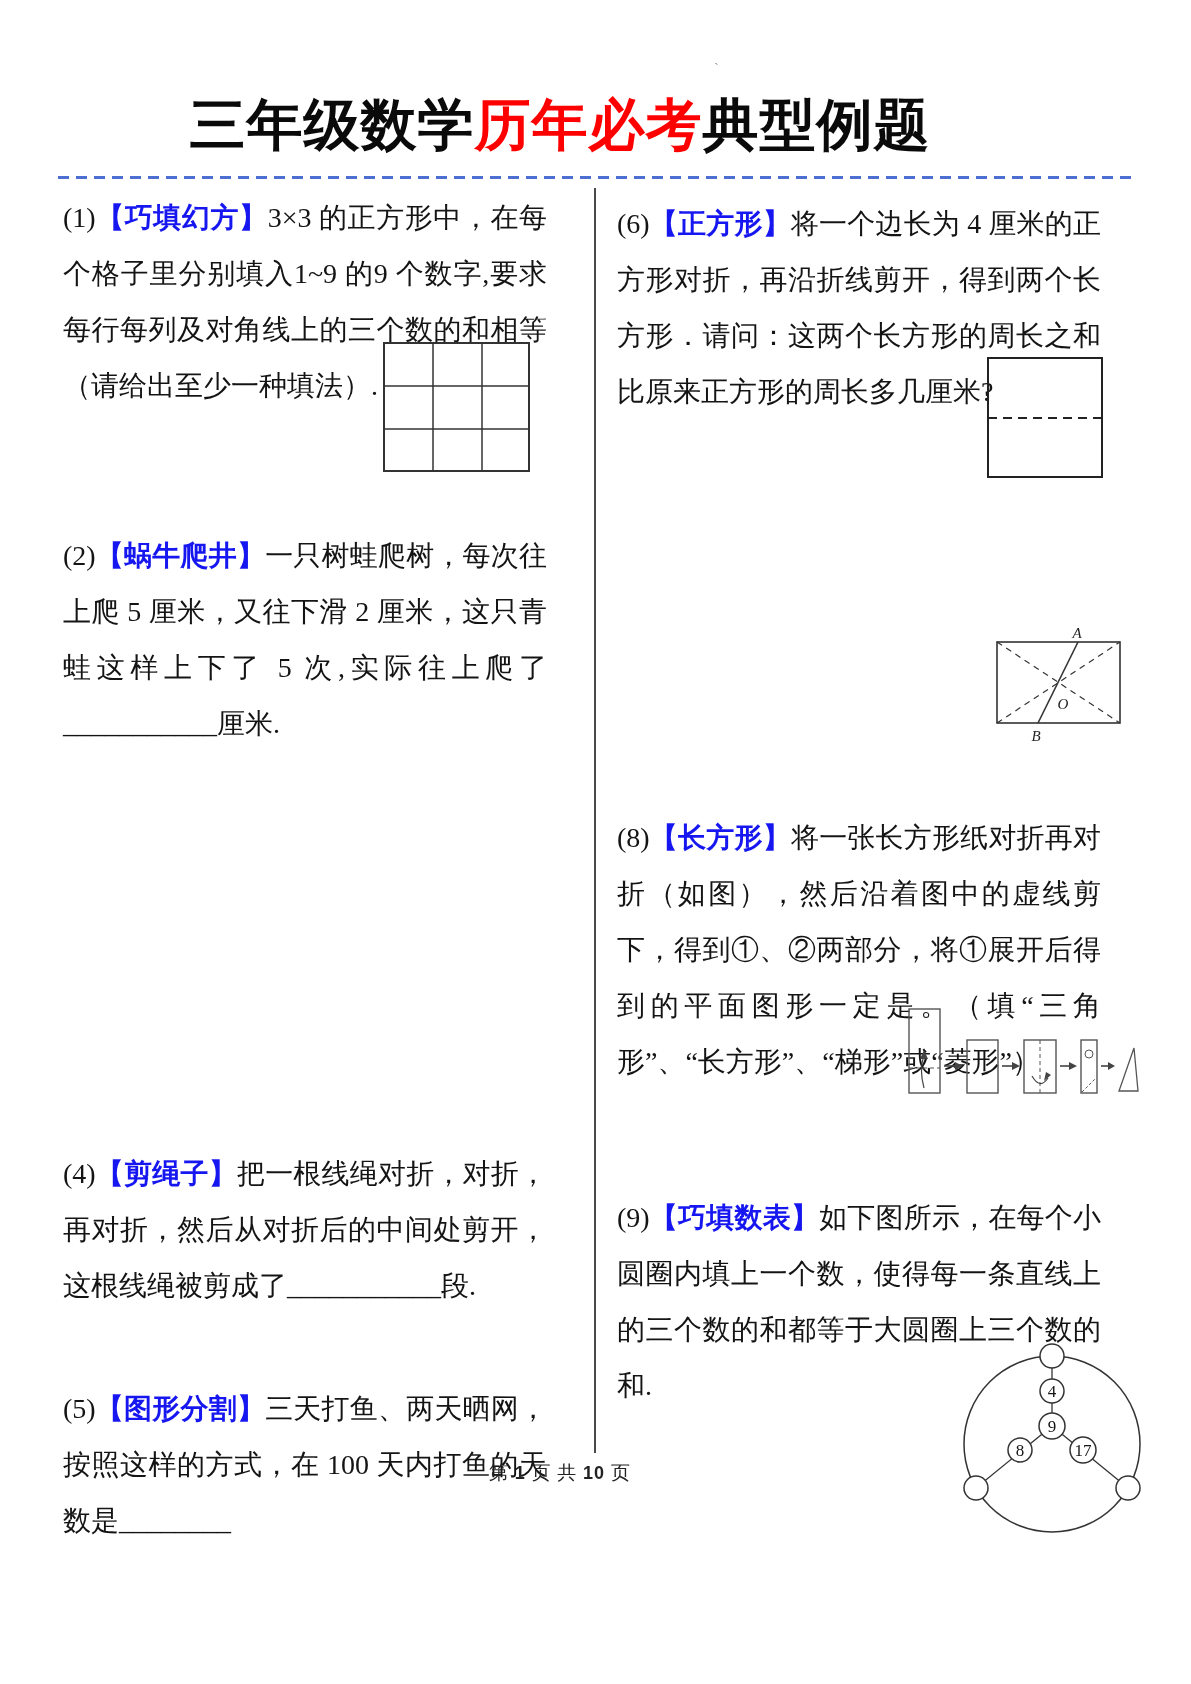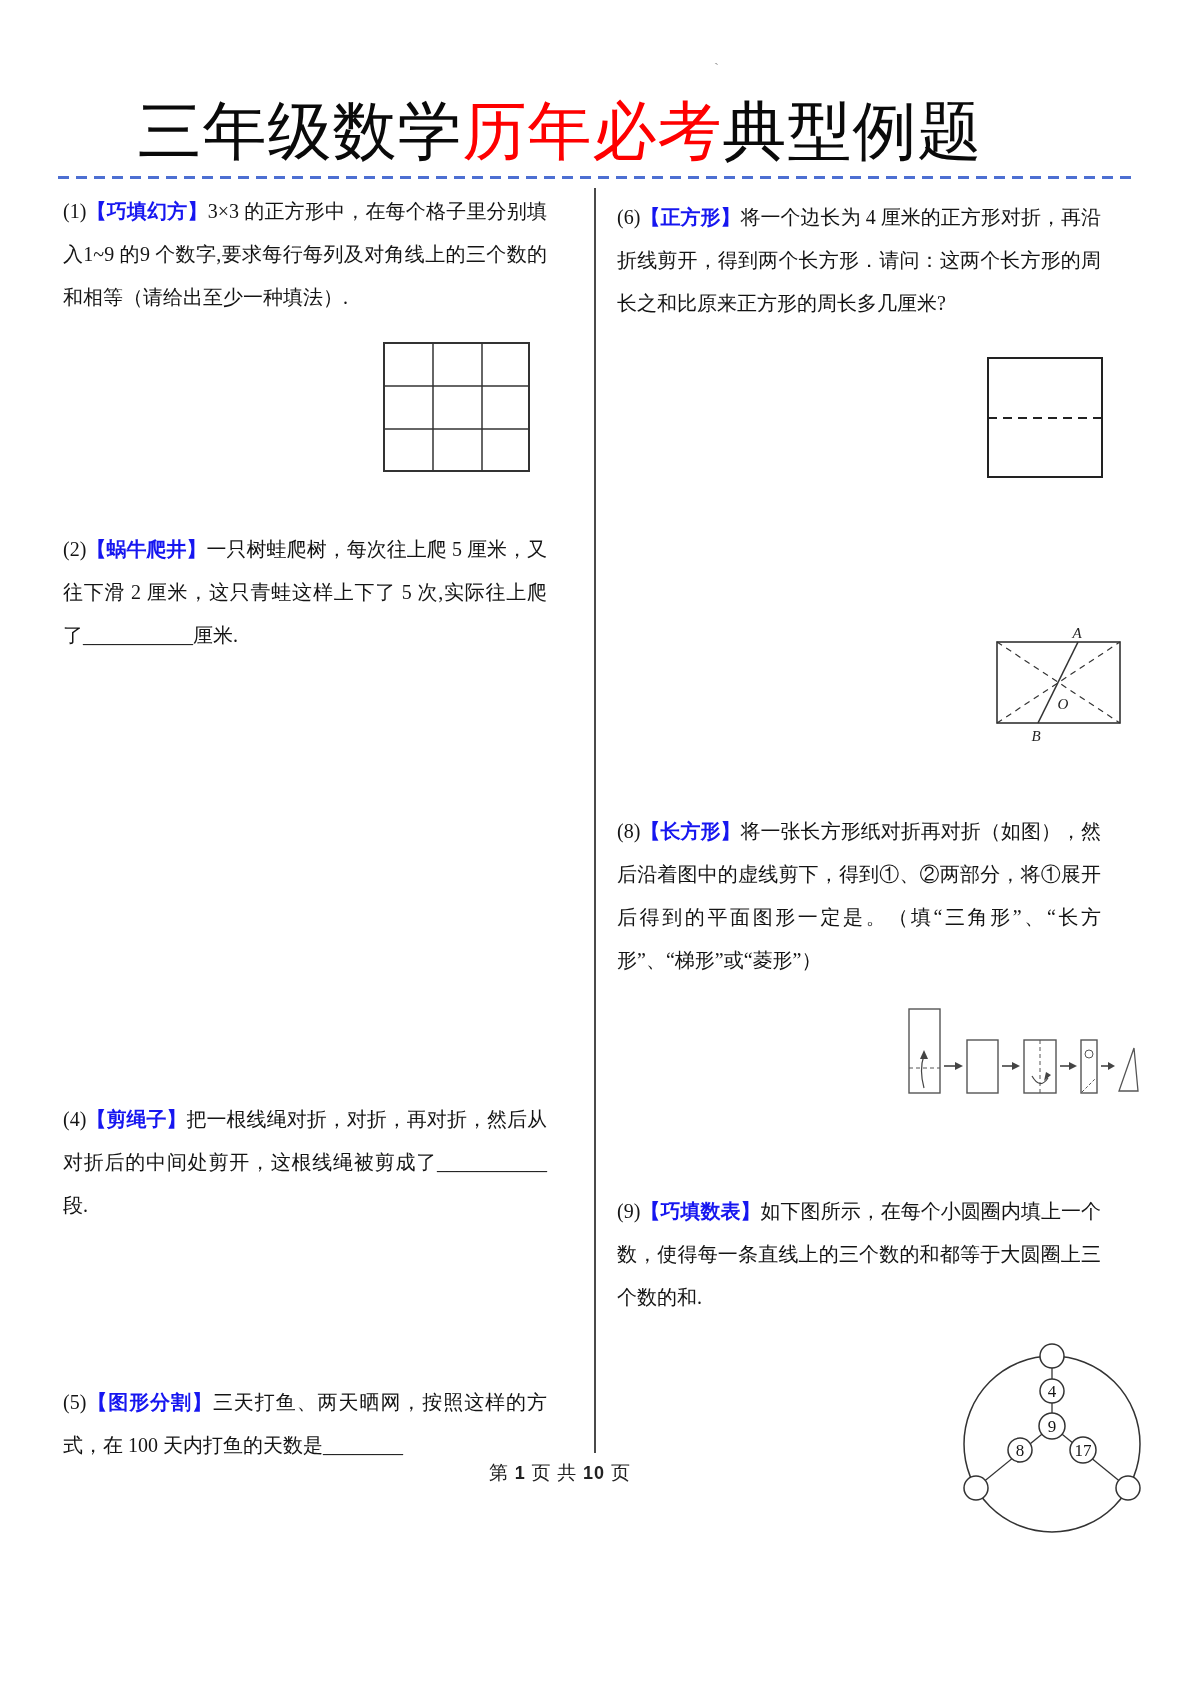--- a/index.html
+++ b/index.html
@@ -5,30 +5,30 @@
   * { margin:0; padding:0; box-sizing:border-box; }
   html,body { background:#ffffff; }
   .page {
     position:relative; width:1191px; height:1684px; background:#fff;
     font-family:"Liberation Serif","DejaVu Serif",serif; color:#141414; overflow:hidden;
   }
   .stray { position:absolute; top:60px; left:714px; font-size:15px; color:#999; }
   .title {
     position:absolute; top:88px; left:0; width:1120px; text-align:center;
     font-family:"Liberation Sans","DejaVu Sans",sans-serif;
-    font-weight:400; font-size:64px; letter-spacing:1px; color:#0a0a0a; white-space:nowrap;
+    font-weight:700; font-size:56px; letter-spacing:1px; color:#0a0a0a; white-space:nowrap;
   }
   .title .red { color:#fe0000; }
   .dashline {
     position:absolute; top:176px; left:58px; width:1076px; height:3px;
     background:repeating-linear-gradient(90deg,#4d6fd2 0 11px,transparent 11px 18px);
   }
   .divider { position:absolute; left:594px; top:188px; width:2px; height:1265px; background:#4a4a4a; }
   .prob {
-    position:absolute; width:484px; font-size:20px; line-height:43px;
+    position:absolute; width:484px; font-size:28px; line-height:56px;
     text-align:justify; color:#141414;
   }
   .prob.left  { left:63px; }
   .prob.right { left:617px; }
   .prob .tag { color:#1616f0; font-weight:bold; }
   .fig { position:absolute; }
   .fig svg { display:block; }
   .figlabel { font-style:italic; font-size:15px; fill:#222; font-family:"Liberation Serif",serif; }
   .fignum { font-size:17px; fill:#141414; font-family:"Liberation Serif",serif; }
   .footer {
@@ -47,21 +47,21 @@
   <div class="title"><span>三年级数学</span><span class="red">历年必考</span><span>典型例题</span></div>
 
   <div class="dashline"></div>
   <div class="divider"></div>
 
   <div class="prob left" style="top:190px"><span>(1)</span><span class="tag">【巧填幻方】</span><span>3×3 的正方形中，在每个格子里分别填入1~9 的9 个数字,要求每行每列及对角线上的三个数的和相等（请给出至少一种填法）.</span></div>
 
   <div class="prob left" style="top:528px"><span>(2)</span><span class="tag">【蜗牛爬井】</span><span>一只树蛙爬树，每次往上爬 5 厘米，又往下滑 2 厘米，这只青蛙这样上下了 5 次,实际往上爬了___________厘米.</span></div>
 
 
-  <div class="prob left" style="top:1098px"><span>(4)</span><span class="tag">【剪绳子】</span><span>把一根线绳对折，对折，再对折，然后从对折后的中间处剪开，这根线绳被剪成了___________段.</span></div>
+  <div class="prob left" style="top:1146px"><span>(4)</span><span class="tag">【剪绳子】</span><span>把一根线绳对折，对折，再对折，然后从对折后的中间处剪开，这根线绳被剪成了___________段.</span></div>
 
   <div class="prob left" style="top:1381px"><span>(5)</span><span class="tag">【图形分割】</span><span>三天打鱼、两天晒网，按照这样的方式，在 100 天内打鱼的天数是________</span></div>
 
   <div class="prob right" style="top:196px"><span>(6)</span><span class="tag">【正方形】</span><span>将一个边长为 4 厘米的正方形对折，再沿折线剪开，得到两个长方形．请问：这两个长方形的周长之和比原来正方形的周长多几厘米?</span></div>
 
 
   <div class="prob right" style="top:810px"><span>(8)</span><span class="tag">【长方形】</span><span>将一张长方形纸对折再对折（如图），然后沿着图中的虚线剪下，得到①、②两部分，将①展开后得到的平面图形一定是。（填“三角形”、“长方形”、“梯形”或“菱形”）</span></div>
 
   <div class="prob right" style="top:1190px"><span>(9)</span><span class="tag">【巧填数表】</span><span>如下图所示，在每个小圆圈内填上一个数，使得每一条直线上的三个数的和都等于大圆圈上三个数的和.</span></div>
 

